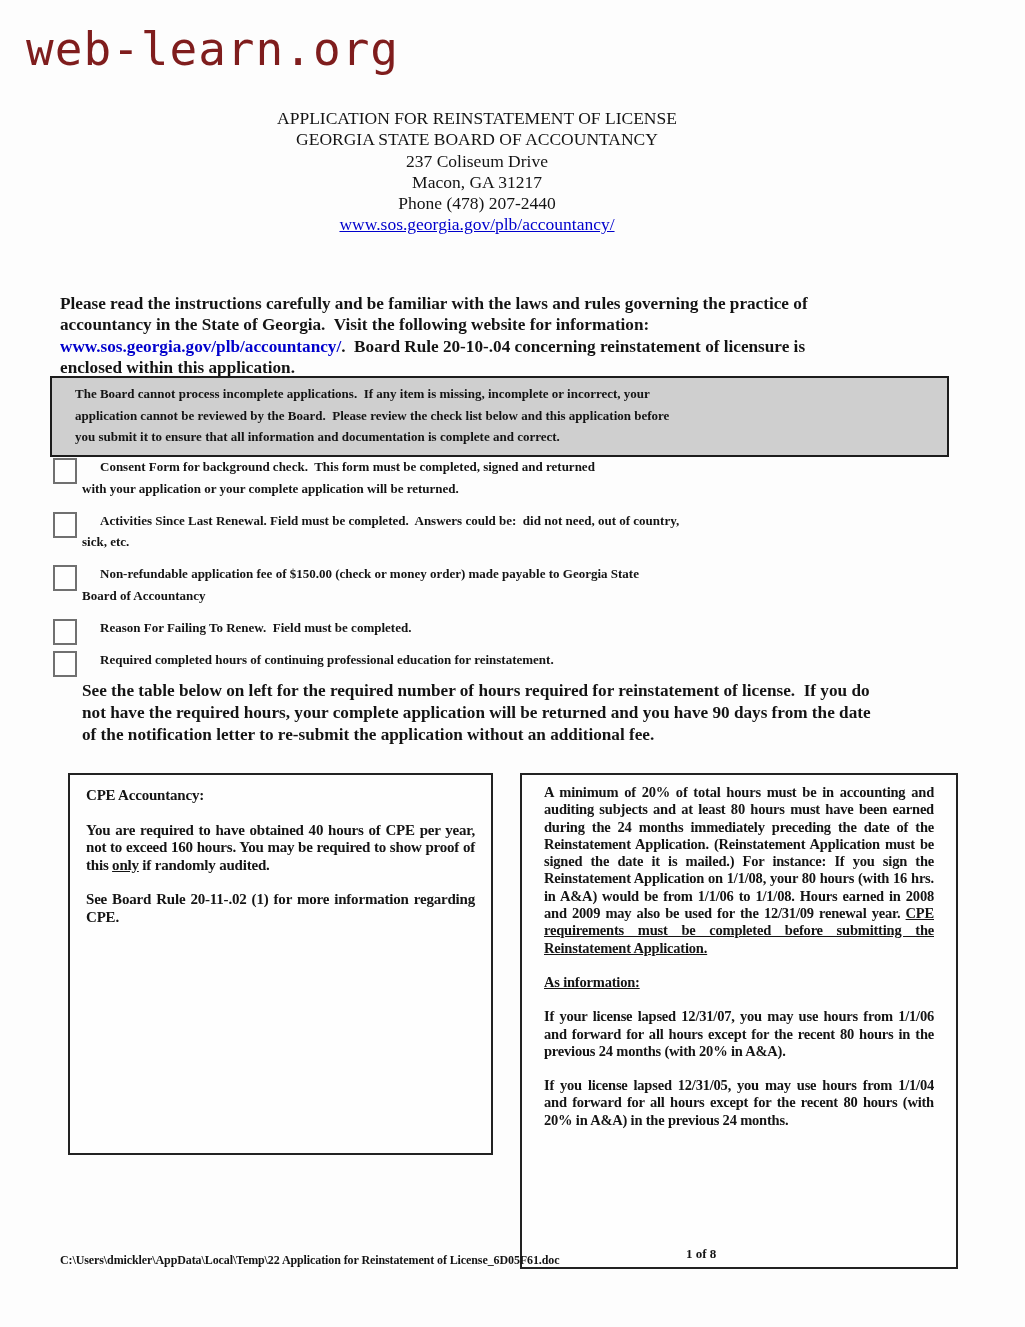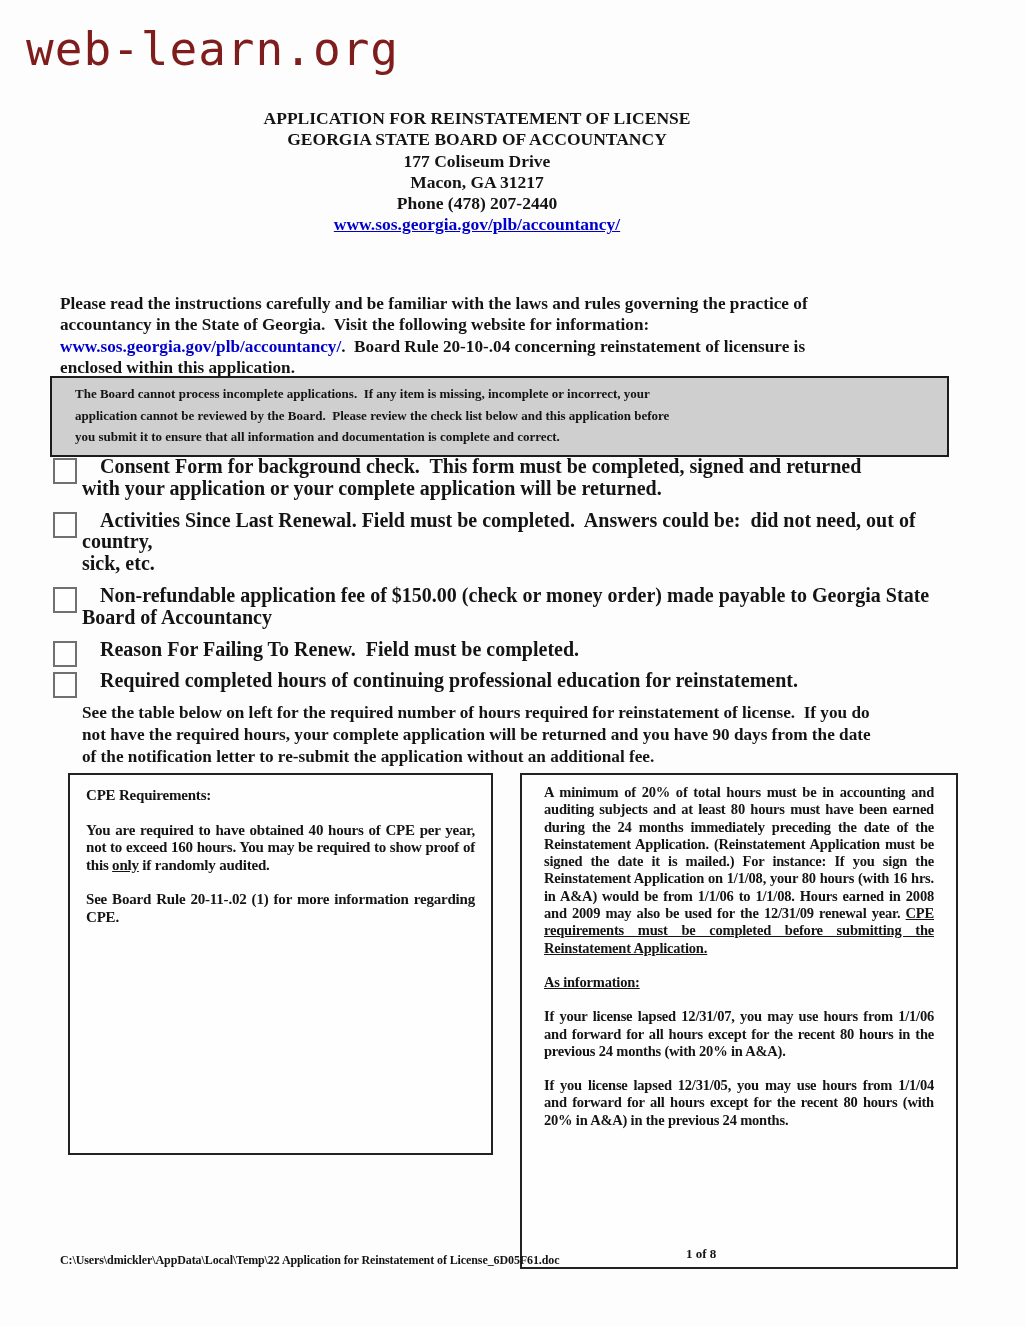--- a/index.html
+++ b/index.html
@@ -12,38 +12,38 @@
   [data-bind]{white-space:pre-wrap;}
   .box-left [data-bind], .box-right [data-bind]{white-space:normal;}
 
   .logo{
     position:absolute;left:26px;top:22px;
     font-family:"DejaVu Sans Mono",monospace;
     font-size:46px;color:#7f1d1d;letter-spacing:1px;font-weight:400;
   }
   .title-block{
     position:absolute;top:108px;left:0;width:954px;
-    text-align:center;font-weight:bold;font-size:17.5px;line-height:21.3px;
+    text-align:center;font-weight:normal;font-size:17.5px;line-height:21.3px;
   }
   .link{color:#0000cc;}
   .u{text-decoration:underline;}
   .intro{
     position:absolute;top:293px;left:60px;width:900px;
     font-weight:bold;font-size:17.2px;line-height:21.3px;margin:0;
   }
   .notice{
     position:absolute;top:376px;left:50px;width:861px;
     background:#cfcfcf;border:2px solid #1c1c1c;
     padding:5px 11px 7px 23px;
     font-weight:bold;font-size:13px;line-height:21.6px;
   }
   .checklist{position:absolute;top:456px;left:0;width:1025px;}
   .check-item{
     position:relative;margin:0 0 10px 82px;width:880px;
-    font-weight:bold;font-size:20px;line-height:21.8px;text-indent:18px;
+    font-weight:bold;font-size:13px;line-height:21.8px;text-indent:18px;
   }
   .check-item .cbox{
     position:absolute;left:-29px;top:2px;width:20px;height:22px;
     border:2px solid #707070;background:#fefefe;text-indent:0;
   }
   .check-note{
     margin:0 0 10px 82px;width:880px;
     font-weight:bold;font-size:17.2px;line-height:21.8px;
   }
   .boxes{position:absolute;top:773px;left:68px;display:flex;gap:27px;}
@@ -76,21 +76,21 @@
 </head>
 <body>
 
 <div>
 
   <div class="logo" data-bind="logo">web-learn.org</div>
 
   <div class="title-block">
     <div data-bind="header.title1">APPLICATION FOR REINSTATEMENT OF LICENSE</div>
     <div data-bind="header.title2">GEORGIA STATE BOARD OF ACCOUNTANCY</div>
-    <div data-bind="header.address1">177 Coliseum Drive</div>
+    <div data-bind="header.address1">237 Coliseum Drive</div>
     <div data-bind="header.address2">Macon, GA 31217</div>
     <div data-bind="header.phone">Phone (478) 207-2440</div>
     <div><span class="link u" data-bind="header.website">www.sos.georgia.gov/plb/accountancy/</span></div>
   </div>
 
   <p class="intro"><span data-bind="intro.before_link">Please read the instructions carefully and be familiar with the laws and rules governing the practice of
 accountancy in the State of Georgia.  Visit the following website for information:
 </span><span class="link" data-bind="intro.link">www.sos.georgia.gov/plb/accountancy/</span><span data-bind="intro.after_link">.  Board Rule 20-10-.04 concerning reinstatement of licensure is
 enclosed within this application.</span></p>
 
@@ -117,21 +117,21 @@
     <div class="check-item">
       <span class="cbox"></span><span data-bind="checklist.items.4.text">Required completed hours of continuing professional education for reinstatement.</span>
     </div>
     <div class="check-note" data-bind="checklist.items.4.note">See the table below on left for the required number of hours required for reinstatement of license.  If you do
 not have the required hours, your complete application will be returned and you have 90 days from the date
 of the notification letter to re-submit the application without an additional fee.</div>
   </div>
 
   <div class="boxes">
     <div class="box-left">
-      <p class="hd" data-bind="cpe_box.heading">CPE Requirements:</p>
+      <p class="hd" data-bind="cpe_box.heading">CPE Accountancy:</p>
       <p><span data-bind="cpe_box.p1_before">You are required to have obtained 40 hours of CPE per year, not to exceed 160 hours.  You may be required to show proof of this </span><span class="u" data-bind="cpe_box.p1_underlined">only</span><span data-bind="cpe_box.p1_after"> if randomly audited.</span></p>
       <p data-bind="cpe_box.p2">See Board Rule 20-11-.02 (1) for more information regarding CPE.</p>
     </div>
     <div class="box-right">
       <p><span data-bind="info_box.p1_main">A minimum of 20% of total hours must be in accounting and auditing subjects and at least 80 hours must have been earned during the 24 months immediately preceding the date of the Reinstatement Application.  (Reinstatement Application must be signed the date it is mailed.)  For instance:  If you sign the Reinstatement Application on 1/1/08, your 80 hours (with 16 hrs. in A&amp;A) would be from 1/1/06 to 1/1/08.  Hours earned in 2008 and 2009 may also be used for the 12/31/09 renewal year. </span><span class="u" data-bind="info_box.p1_underlined">CPE requirements must be completed before submitting the Reinstatement Application.</span></p>
       <p class="hd u" data-bind="info_box.as_info_heading">As information:</p>
       <p data-bind="info_box.p2">If your license lapsed 12/31/07, you may use hours from 1/1/06 and forward for all hours except for the recent 80 hours in the previous 24 months (with 20% in A&amp;A).</p>
       <p data-bind="info_box.p3">If you license lapsed 12/31/05, you may use hours from 1/1/04 and forward for all hours except for the recent 80 hours (with 20% in A&amp;A) in the previous 24 months.</p>
     </div>
   </div>

